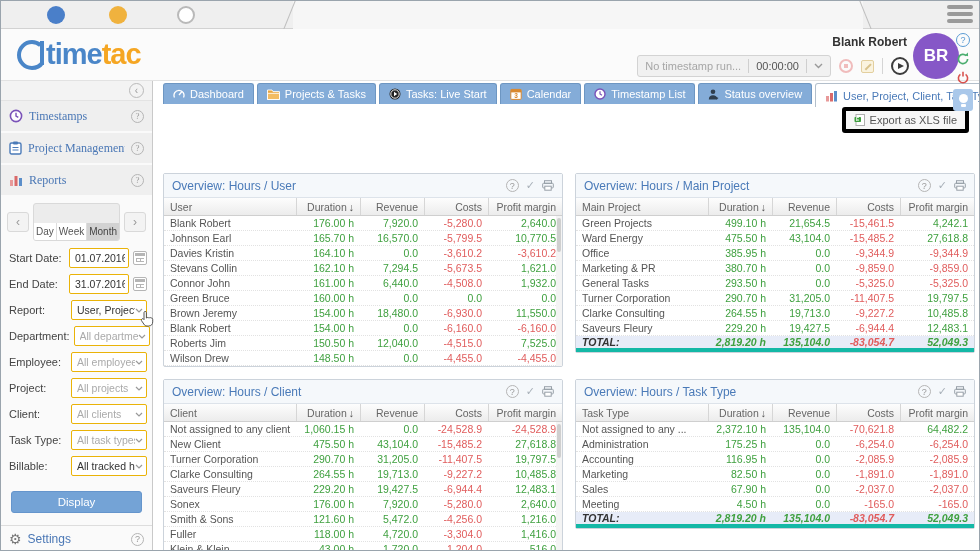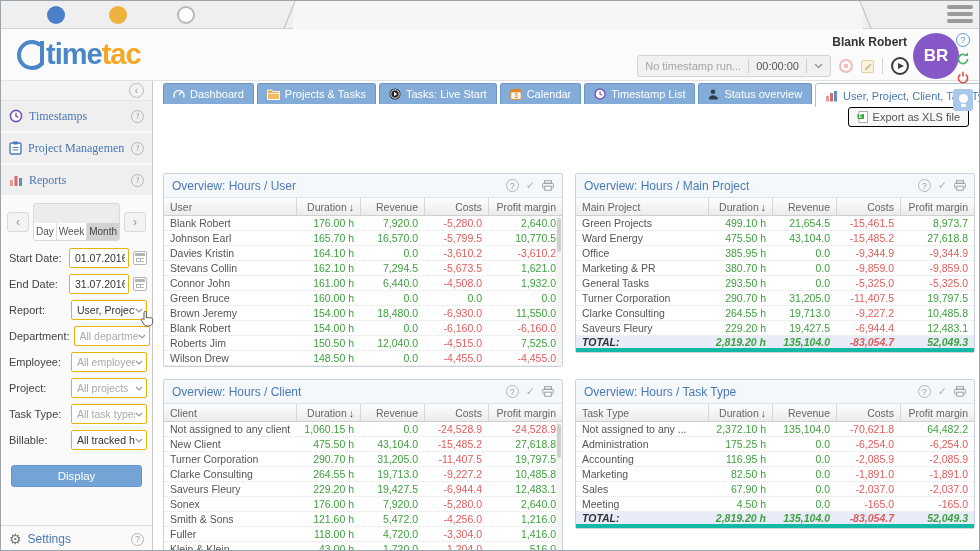--- a/index.html
+++ b/index.html
@@ -84,21 +84,21 @@
   .settingsbar .lbl { color:#4a77b5; font-size:12px; flex:1; }
   .gear { color:#777; font-size:14px; line-height:1; }
   .cursorhand { position:absolute; right:-2px; top:14px; z-index:40; }
 
   
   .main { flex:1; background:#fff; position:relative; overflow:hidden; }
   .tabstrip { display:flex; gap:3px; padding:2px 0 0 10px; height:24px; align-items:flex-start; }
   .tab { background:#84acd8; border:1px solid #6d96c2; border-bottom:none; border-radius:3px 3px 0 0; color:#fff; font-size:11px; display:flex; gap:5px; align-items:center; padding:3px 9px; height:21px; white-space:nowrap; }
   .tab.active { background:#fff; border-color:#b3bfcb; color:#4a7ab8; height:24px; }
   .exportrow { height:26px; position:relative; }
-  .exportbtn { position:absolute; right:12px; top:2px; display:flex; align-items:center; gap:5px; border:1px solid #000000; background:#f7f7f7; border-radius:3px; font-size:11px; color:#555; padding:3px 8px;text-align:right; }
+  .exportbtn { position:absolute; right:12px; top:2px; display:flex; align-items:center; gap:5px; border:4px solid #000000; background:#f7f7f7; border-radius:3px; font-size:11px; color:#555; padding:3px 8px;text-align:right; }
   .panels { display:grid; grid-template-columns:400px 400px; gap:12px; padding:2px 10px; align-items:start;margin-top:40px; }
   .panel { border:1px solid #ccd3db; border-radius:2px; background:#fff; }
   .p-head { height:24px; background:#f5f8fb; border-bottom:1px solid #dde3ea; display:flex; align-items:center; padding:0 8px; }
   .p-title { color:#4a7ab8; font-size:12px; }
   .p-icons { margin-left:auto; display:flex; gap:7px; align-items:center; color:#9aa3ad; }
   .check { color:#a8b0b8; font-size:11px; }
   .t-cols { display:flex; height:18px; background:linear-gradient(#fdfdfd,#ececec); border-bottom:1px solid #cfcfcf; font-size:10.5px; color:#666; align-items:center; }
   .t-col { padding:0 6px; }
   .t-col.name { flex:1; }
   .t-col.num { width:64px; text-align:right; border-left:1px solid #d6d6d6; height:100%; display:flex; align-items:center; justify-content:flex-end; gap:2px; }
@@ -284,20 +284,29 @@
       <div class="filterrow">
         <span class="flabel">Project:</span>
         <span class="ctl sel muted">
           <span class="val">All projects</span>
           <svg class="chev" width="8" height="5" viewBox="0 0 8 5">
               <polyline points="1,1 4,4 7,1" fill="none" stroke="#999" stroke-width="1.2"></polyline>
             </svg>
         </span>
       </div>
       <div class="filterrow">
+        <span class="flabel">Client:</span>
+        <span class="ctl sel muted">
+          <span class="val">All clients</span>
+          <svg class="chev" width="8" height="5" viewBox="0 0 8 5">
+              <polyline points="1,1 4,4 7,1" fill="none" stroke="#999" stroke-width="1.2"></polyline>
+            </svg>
+        </span>
+      </div>
+      <div class="filterrow">
         <span class="flabel">Task Type:</span>
         <span class="ctl sel muted">
           <span class="val">All task types</span>
           <svg class="chev" width="8" height="5" viewBox="0 0 8 5">
               <polyline points="1,1 4,4 7,1" fill="none" stroke="#999" stroke-width="1.2"></polyline>
             </svg>
         </span>
       </div>
       <div class="filterrow">
         <span class="flabel">Billable:</span>
@@ -511,21 +520,21 @@
             <span class="t-col num">Revenue</span>
             <span class="t-col num">Costs</span>
             <span class="t-col num last">Profit margin</span>
           </div>
           <div class="t-body">
               <div class="t-row">
                 <span class="t-name">Green Projects</span>
                 <span class="t-num pos">499.10 h</span>
                 <span class="t-num pos">21,654.5</span>
                 <span class="t-num neg">-15,461.5</span>
-                <span class="t-num last pos">8,973.7</span>
+                <span class="t-num last pos">4,242.1</span>
               </div>
               <div class="t-row">
                 <span class="t-name">Ward Energy</span>
                 <span class="t-num pos">475.50 h</span>
                 <span class="t-num pos">43,104.0</span>
                 <span class="t-num neg">-15,485.2</span>
                 <span class="t-num last pos">27,618.8</span>
               </div>
               <div class="t-row">
                 <span class="t-name">Office</span>

